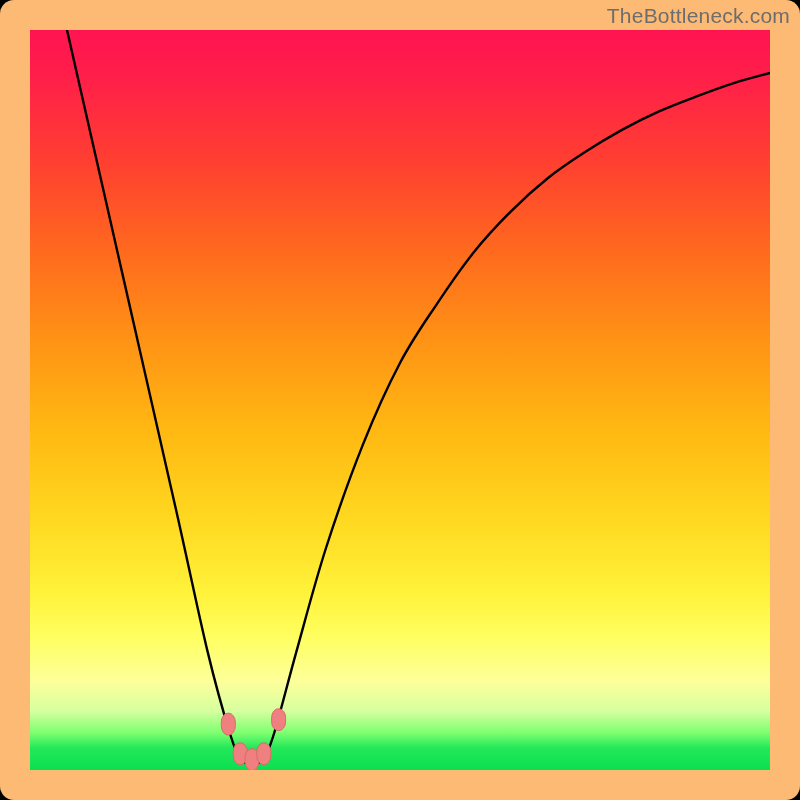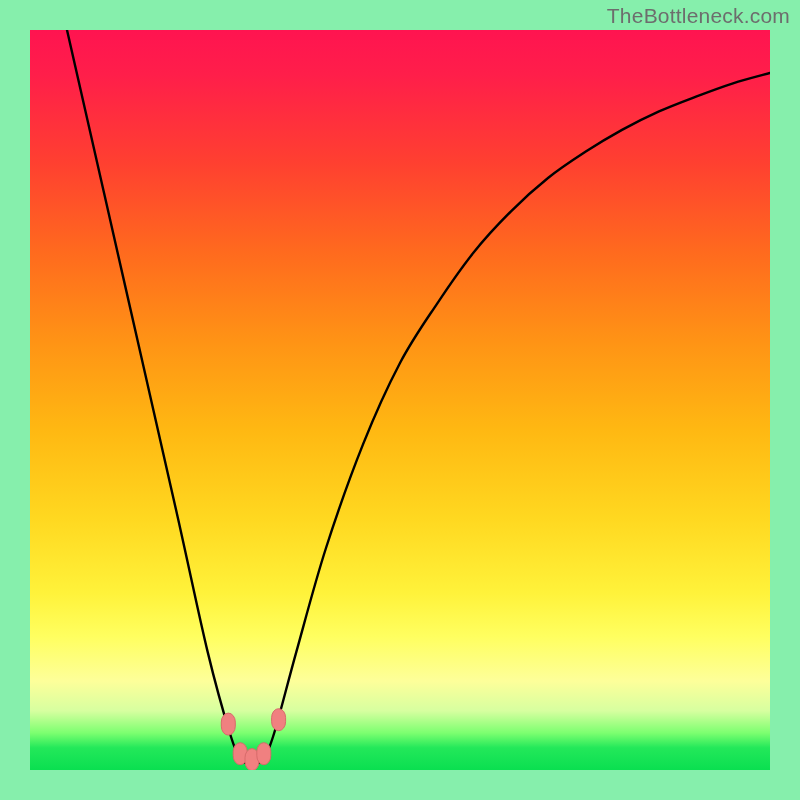--- a/index.html
+++ b/index.html
@@ -7,21 +7,22 @@
     padding: 0;
     width: 800px;
     height: 800px;
     overflow: hidden;
     background: #000;
     font-family: Arial, Helvetica, sans-serif;
   }
   .frame {
     position: absolute;
     inset: 0;
-    background: #86efac;
+    background: #fdba74;
+    border-radius: 14px;
   }
   .plot {
     position: absolute;
     
     left: 30px;
     top: 30px;
     width: 740px;
     height: 740px;
     overflow: hidden;
   }

